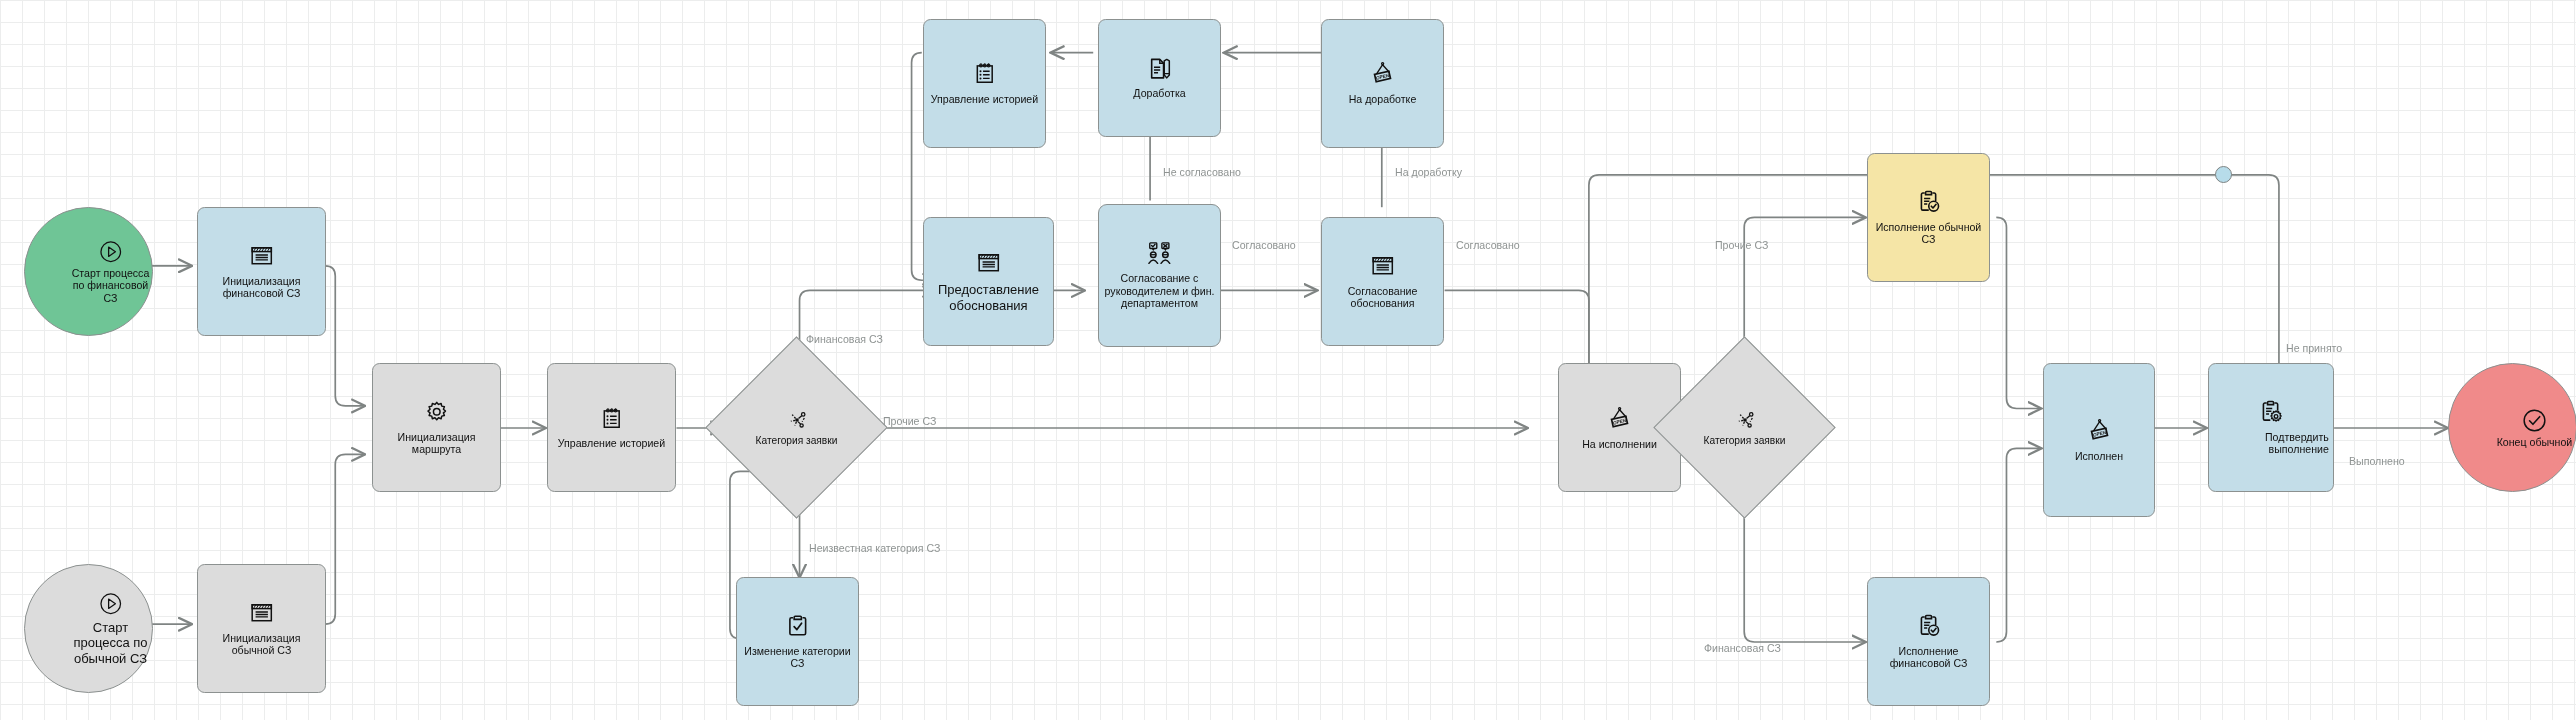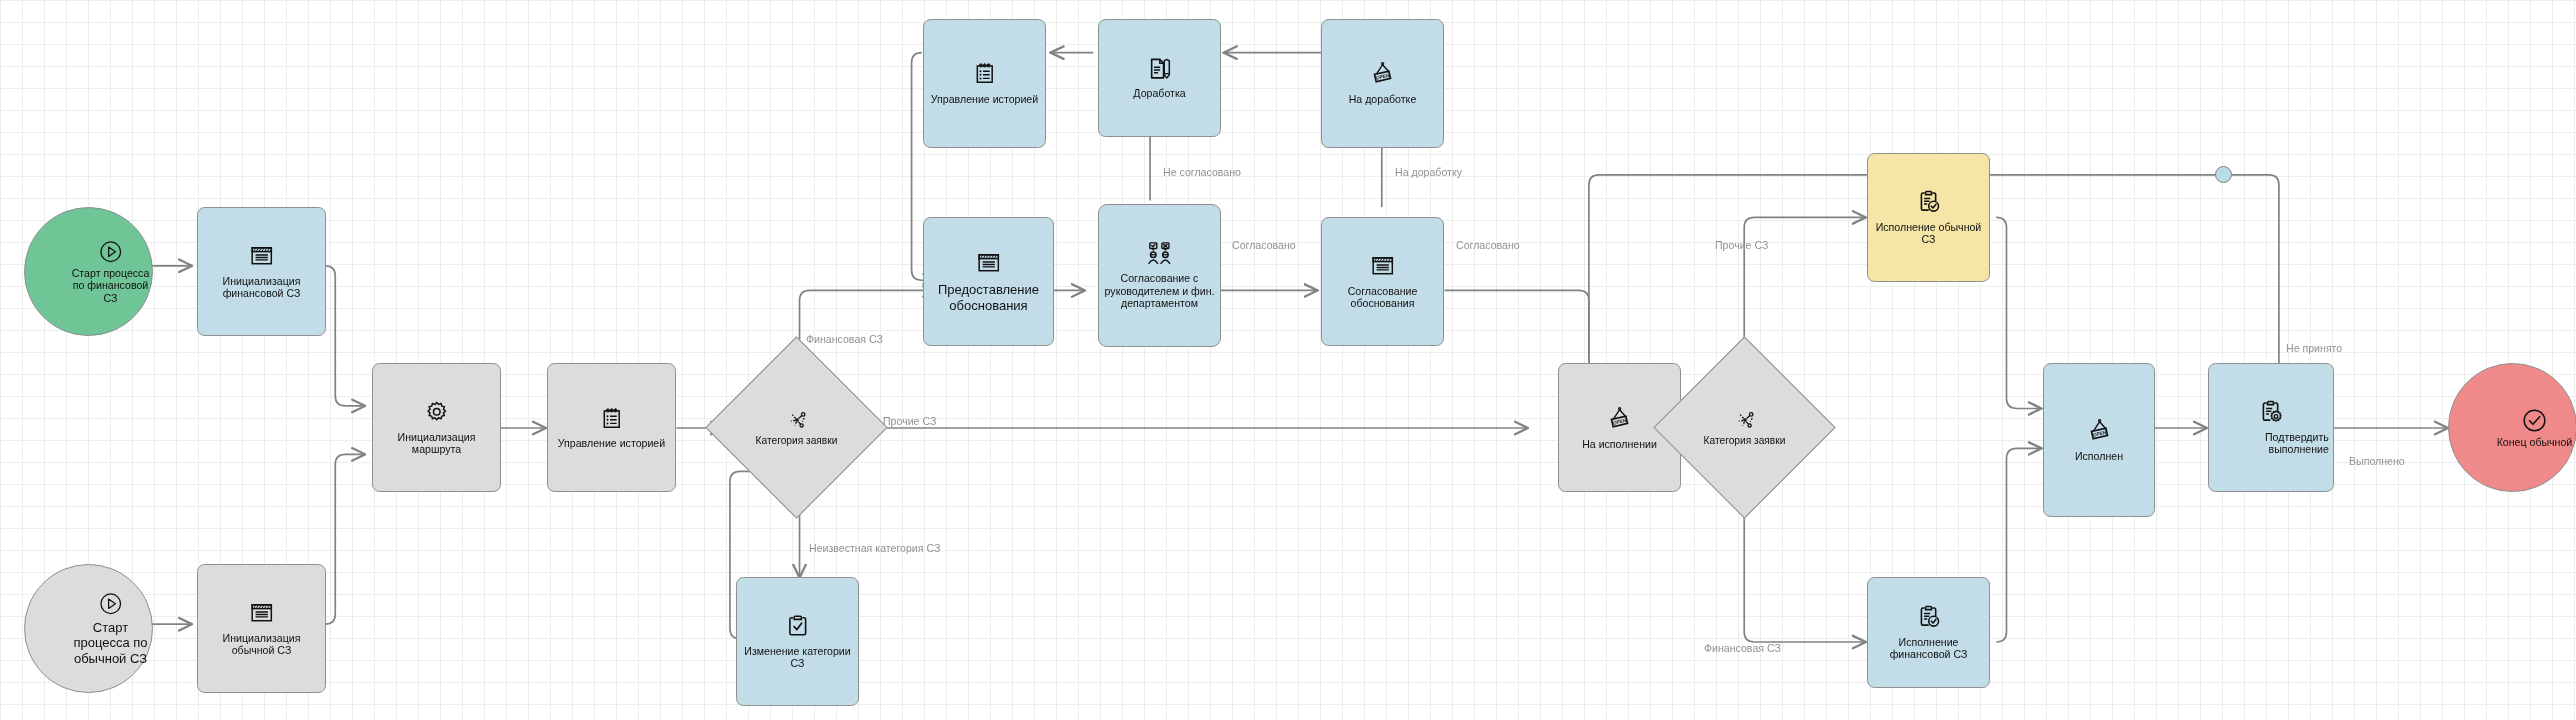--- a/index.html
+++ b/index.html
@@ -384,21 +384,21 @@
           <path d="M15.4 3.8 H17.2 a1.3 1.3 0 0 1 1.3 1.3 V11.4" fill="none" stroke="#111" stroke-width="1.5"></path>
           <path d="M10 2.4 h3.6 a1 1 0 0 1 1 1 v1.9 H9 V3.4 a1 1 0 0 1 1 -1 Z" fill="none" stroke="#111" stroke-width="1.5"></path>
           <path d="M7.6 9 H13.4 M7.6 11.6 H12.6 M7.6 14.2 H10.6" stroke="#111" stroke-width="1.4"></path>
           <circle cx="16.6" cy="16.2" r="4.6" fill="none" stroke="#111" stroke-width="1.5"></circle>
           <path d="M14.4 16.2 L16 17.9 L18.9 14.4" fill="none" stroke="#111" stroke-width="1.5" stroke-linecap="round" stroke-linejoin="round"></path>
         </svg>
     </span>
     <span class="lbl">Исполнение обычной СЗ</span>
   </div>
 
-  <div class="node task t-blue" style="left:1867px;top:577px;width:123px;height:111px;font-size:10.6px;">
+  <div class="node task t-blue" style="left:1867px;top:577px;width:123px;height:129px;font-size:10.6px;">
     <span class="ic">
       <svg width="25.5" height="25.5" viewBox="0 0 24 24">
           <path d="M8.2 3.8 H6.4 a1.3 1.3 0 0 0 -1.3 1.3 V18.6 a1.3 1.3 0 0 0 1.3 1.3 H12" fill="none" stroke="#111" stroke-width="1.5"></path>
           <path d="M15.4 3.8 H17.2 a1.3 1.3 0 0 1 1.3 1.3 V11.4" fill="none" stroke="#111" stroke-width="1.5"></path>
           <path d="M10 2.4 h3.6 a1 1 0 0 1 1 1 v1.9 H9 V3.4 a1 1 0 0 1 1 -1 Z" fill="none" stroke="#111" stroke-width="1.5"></path>
           <path d="M7.6 9 H13.4 M7.6 11.6 H12.6 M7.6 14.2 H10.6" stroke="#111" stroke-width="1.4"></path>
           <circle cx="16.6" cy="16.2" r="4.6" fill="none" stroke="#111" stroke-width="1.5"></circle>
           <path d="M14.4 16.2 L16 17.9 L18.9 14.4" fill="none" stroke="#111" stroke-width="1.5" stroke-linecap="round" stroke-linejoin="round"></path>
         </svg>
     </span>

